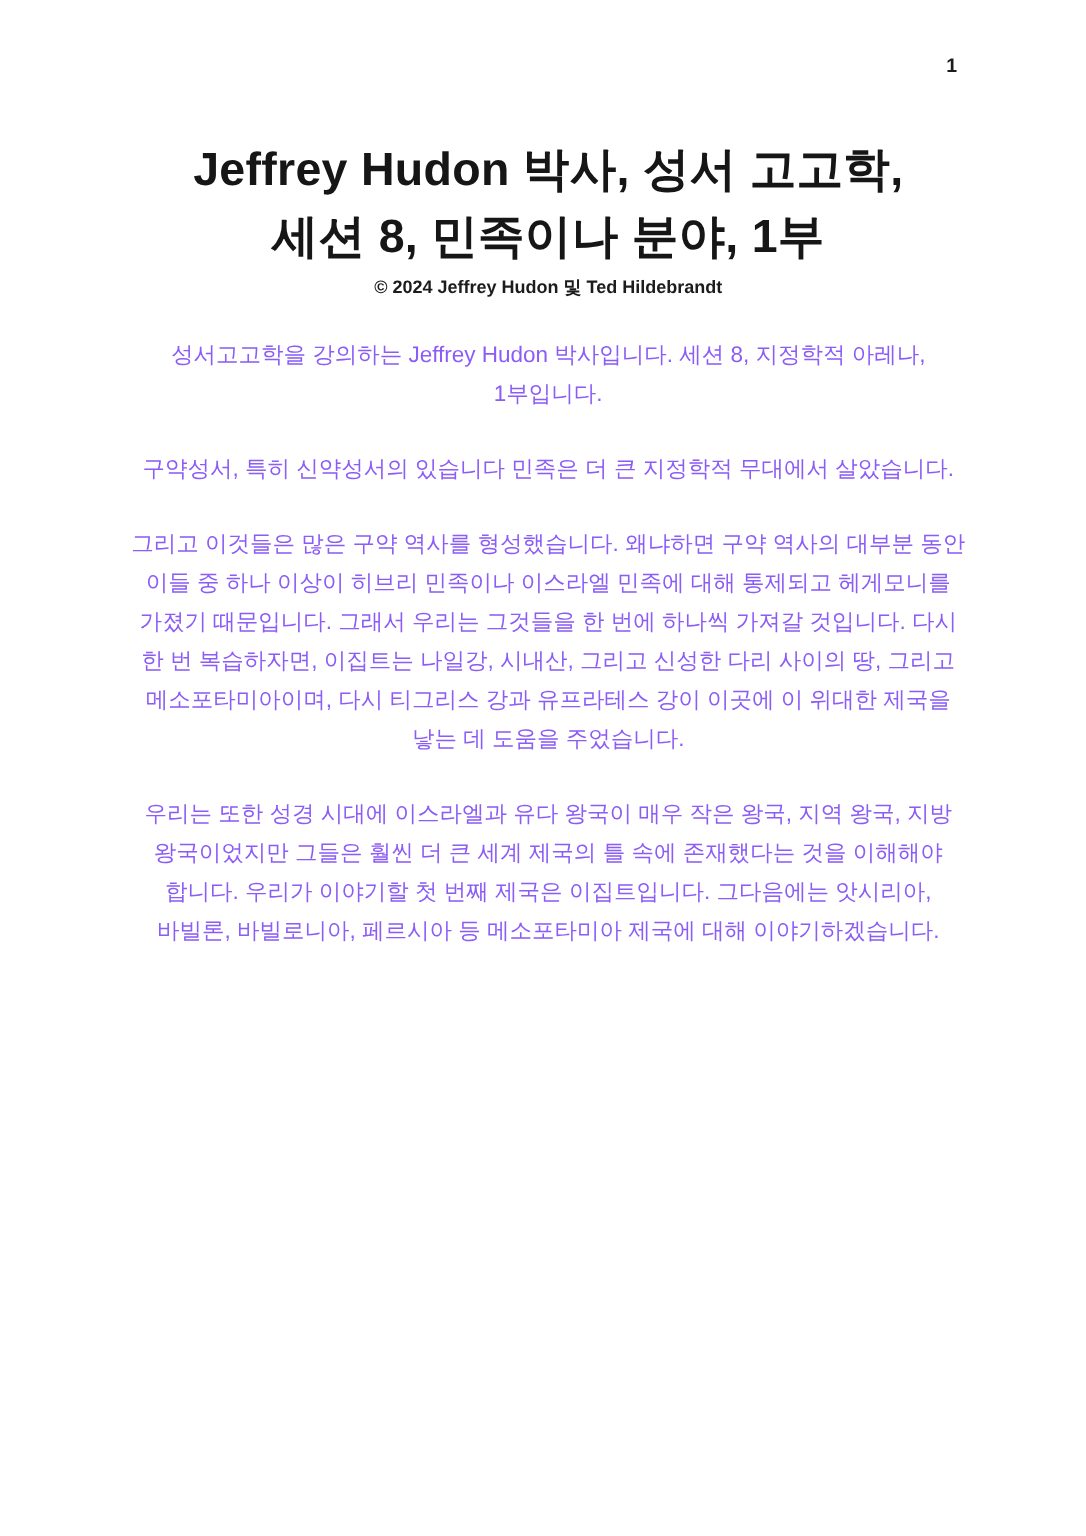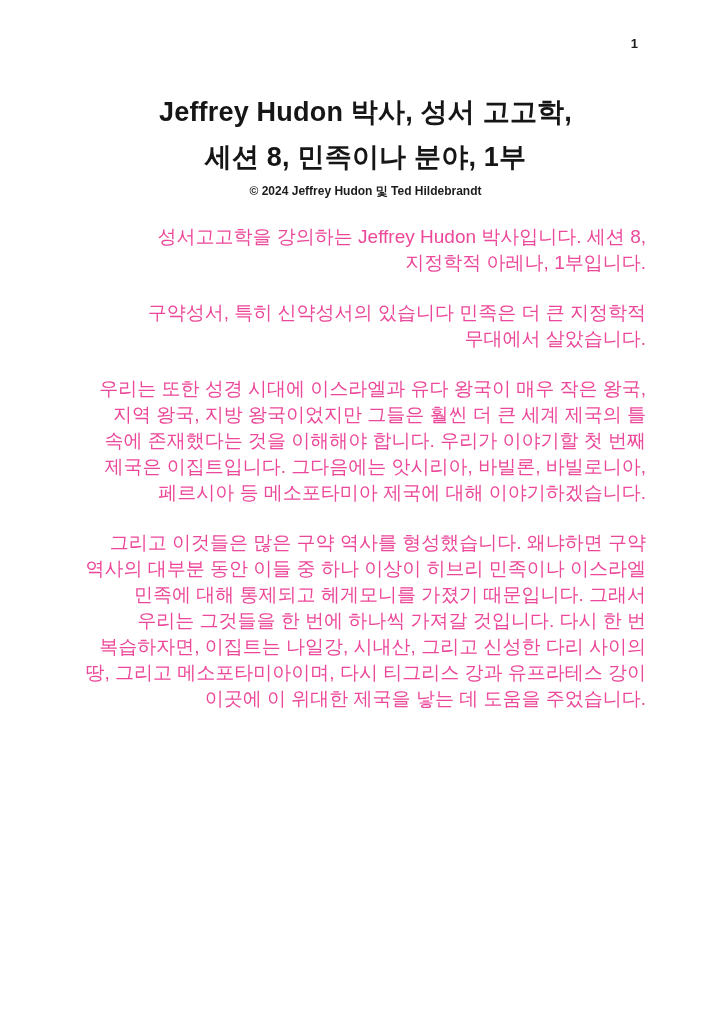--- a/index.html
+++ b/index.html
@@ -25,21 +25,21 @@
     font-weight: 700;
     color: #1c1c1c;
   }
   .content {
     box-sizing: border-box;
     padding: 90px 78px 0 85px;
   }
   .title {
     margin: 0;
     text-align: center;
-    font-size: 27px;
+    font-size: 31px;
     line-height: 45px;
     font-weight: 700;
     color: #161616;
     letter-spacing: 0.2px;
   }
   .title .title-line {
     display: block;
   }
   .copyright {
     margin: 0;
@@ -47,43 +47,43 @@
     font-size: 12px;
     line-height: 22px;
     font-weight: 700;
     color: #1c1c1c;
   }
   .body-text {
     margin-top: 22px;
   }
   .body-text p {
     margin: 0 0 24px 0;
-    font-size: 19px;
+    font-size: 15px;
     line-height: 26px;
     font-weight: 400;
-    text-align: right;
+    text-align: center;
     word-break: keep-all;
     overflow-wrap: break-word;
-    color: #ec4899;
+    color: #8b5cf6;
   }
 </style>
 </head>
 <body>
 
 <div class="page">
   <div class="page-number">1</div>
 
   <div class="content">
     <h1 class="title">
       <span class="title-line">Jeffrey Hudon 박사, 성서 고고학,</span>
       <span class="title-line">세션 8, 민족이나 분야, 1부</span>
     </h1>
 
     <p class="copyright">© 2024 Jeffrey Hudon 및 Ted Hildebrandt</p>
 
     <div class="body-text">
       <p>성서고고학을 강의하는 Jeffrey Hudon 박사입니다. 세션 8, 지정학적 아레나, 1부입니다.</p>
       <p>구약성서, 특히 신약성서의 있습니다 민족은 더 큰 지정학적 무대에서 살았습니다.</p>
+      <p>그리고 이것들은 많은 구약 역사를 형성했습니다. 왜냐하면 구약 역사의 대부분 동안 이들 중 하나 이상이 히브리 민족이나 이스라엘 민족에 대해 통제되고 헤게모니를 가졌기 때문입니다. 그래서 우리는 그것들을 한 번에 하나씩 가져갈 것입니다. 다시 한 번 복습하자면, 이집트는 나일강, 시내산, 그리고 신성한 다리 사이의 땅, 그리고 메소포타미아이며, 다시 티그리스 강과 유프라테스 강이 이곳에 이 위대한 제국을 낳는 데 도움을 주었습니다.</p>
       <p>우리는 또한 성경 시대에 이스라엘과 유다 왕국이 매우 작은 왕국, 지역 왕국, 지방 왕국이었지만 그들은 훨씬 더 큰 세계 제국의 틀 속에 존재했다는 것을 이해해야 합니다. 우리가 이야기할 첫 번째 제국은 이집트입니다. 그다음에는 앗시리아, 바빌론, 바빌로니아, 페르시아 등 메소포타미아 제국에 대해 이야기하겠습니다.</p>
-      <p>그리고 이것들은 많은 구약 역사를 형성했습니다. 왜냐하면 구약 역사의 대부분 동안 이들 중 하나 이상이 히브리 민족이나 이스라엘 민족에 대해 통제되고 헤게모니를 가졌기 때문입니다. 그래서 우리는 그것들을 한 번에 하나씩 가져갈 것입니다. 다시 한 번 복습하자면, 이집트는 나일강, 시내산, 그리고 신성한 다리 사이의 땅, 그리고 메소포타미아이며, 다시 티그리스 강과 유프라테스 강이 이곳에 이 위대한 제국을 낳는 데 도움을 주었습니다.</p>
     </div>
   </div>
 </div>
 
 </body></html>

